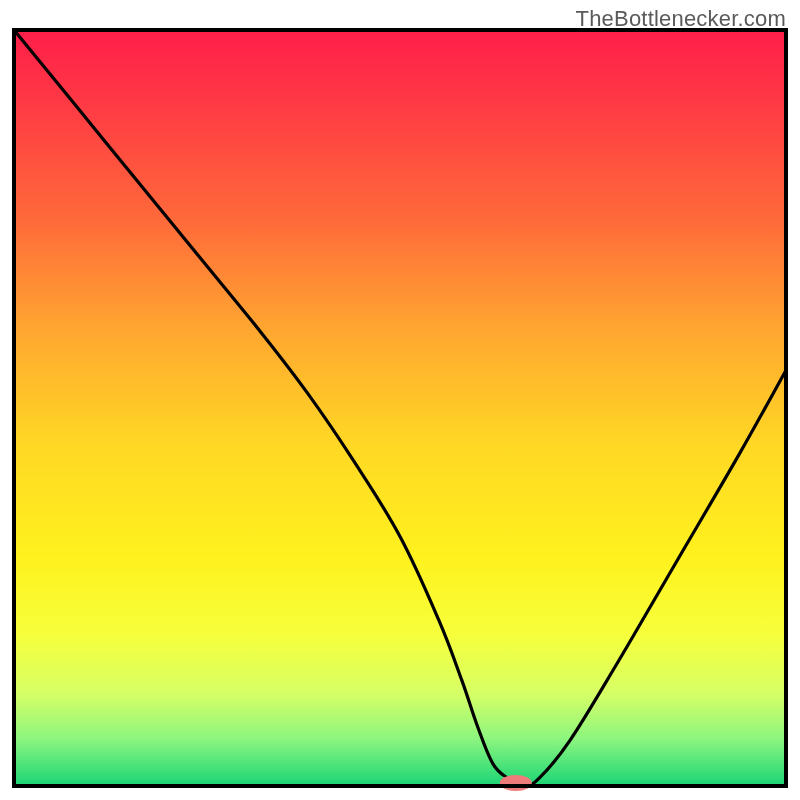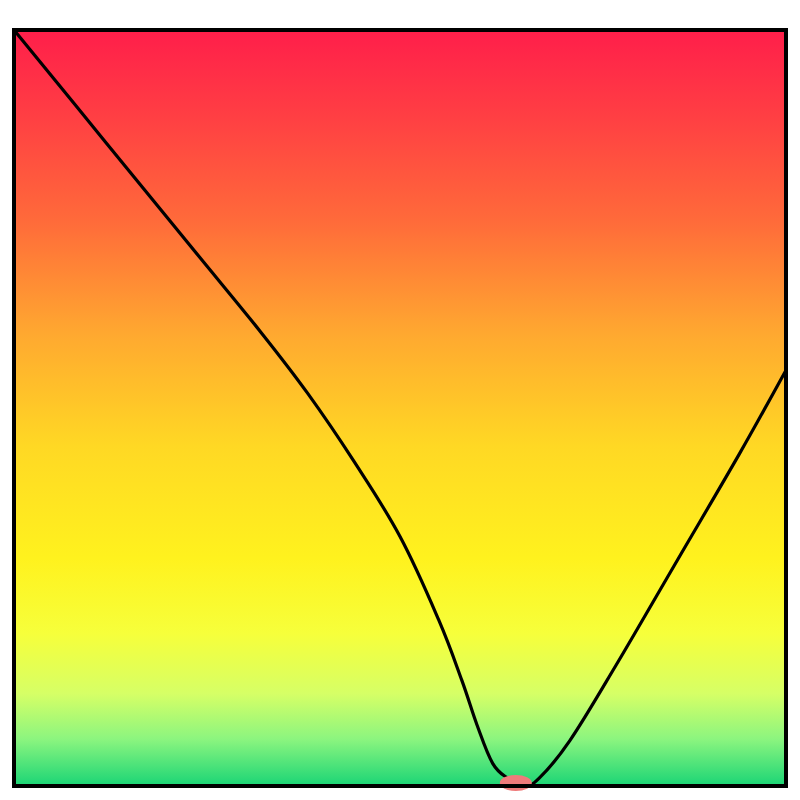--- a/index.html
+++ b/index.html
@@ -32,20 +32,21 @@
     width: 800px;
     height: 800px;
   }
   svg { display: block; }
 </style>
 </head>
 <body>
 
 <div class="stage">
 
+  <div class="watermark">TheBottlenecker.com</div>
 
   <div class="plot">
     <svg id="chart-svg" width="800" height="800" viewBox="0 0 800 800">
       <defs>
         <linearGradient id="bg-grad" x1="0" y1="0" x2="0" y2="1">
             <stop offset="0" stop-color="#ff1f4a"></stop>
             <stop offset="0.1" stop-color="#ff3b44"></stop>
             <stop offset="0.25" stop-color="#ff6a3a"></stop>
             <stop offset="0.4" stop-color="#ffa830"></stop>
             <stop offset="0.55" stop-color="#ffd824"></stop>

